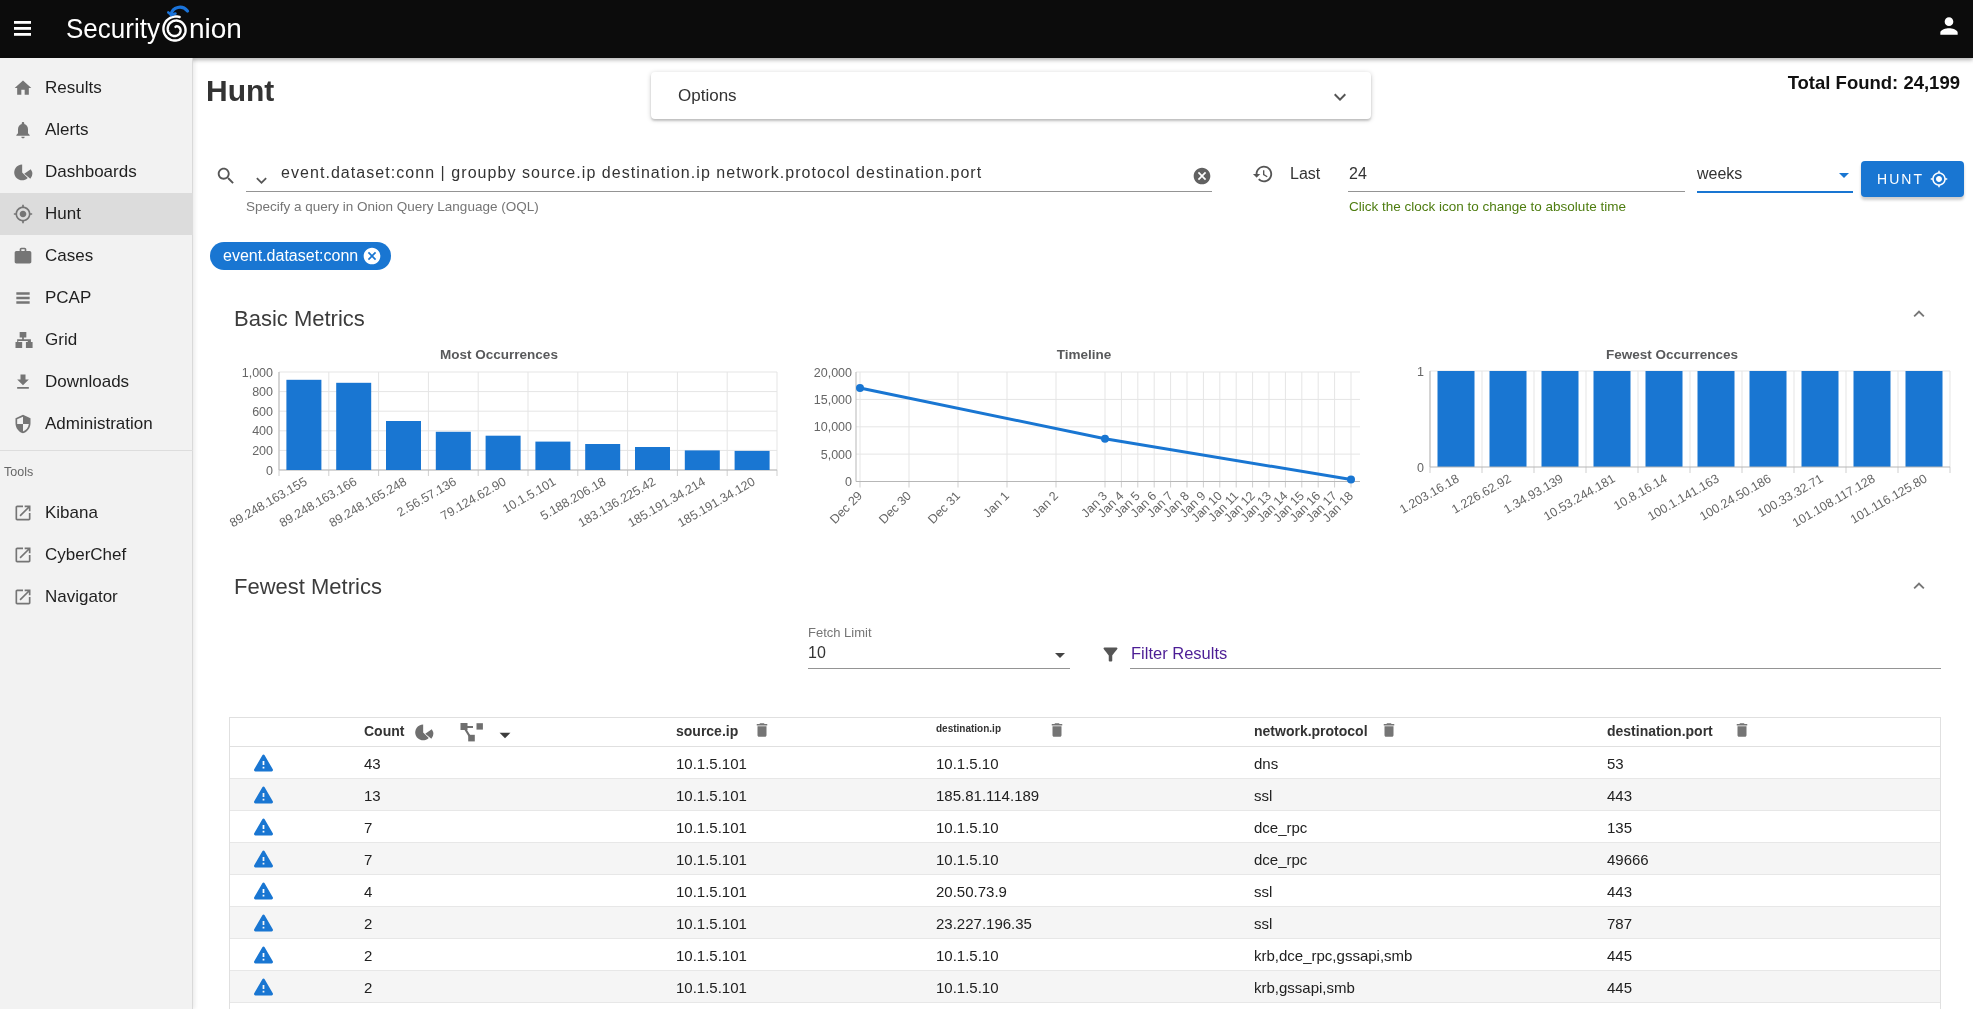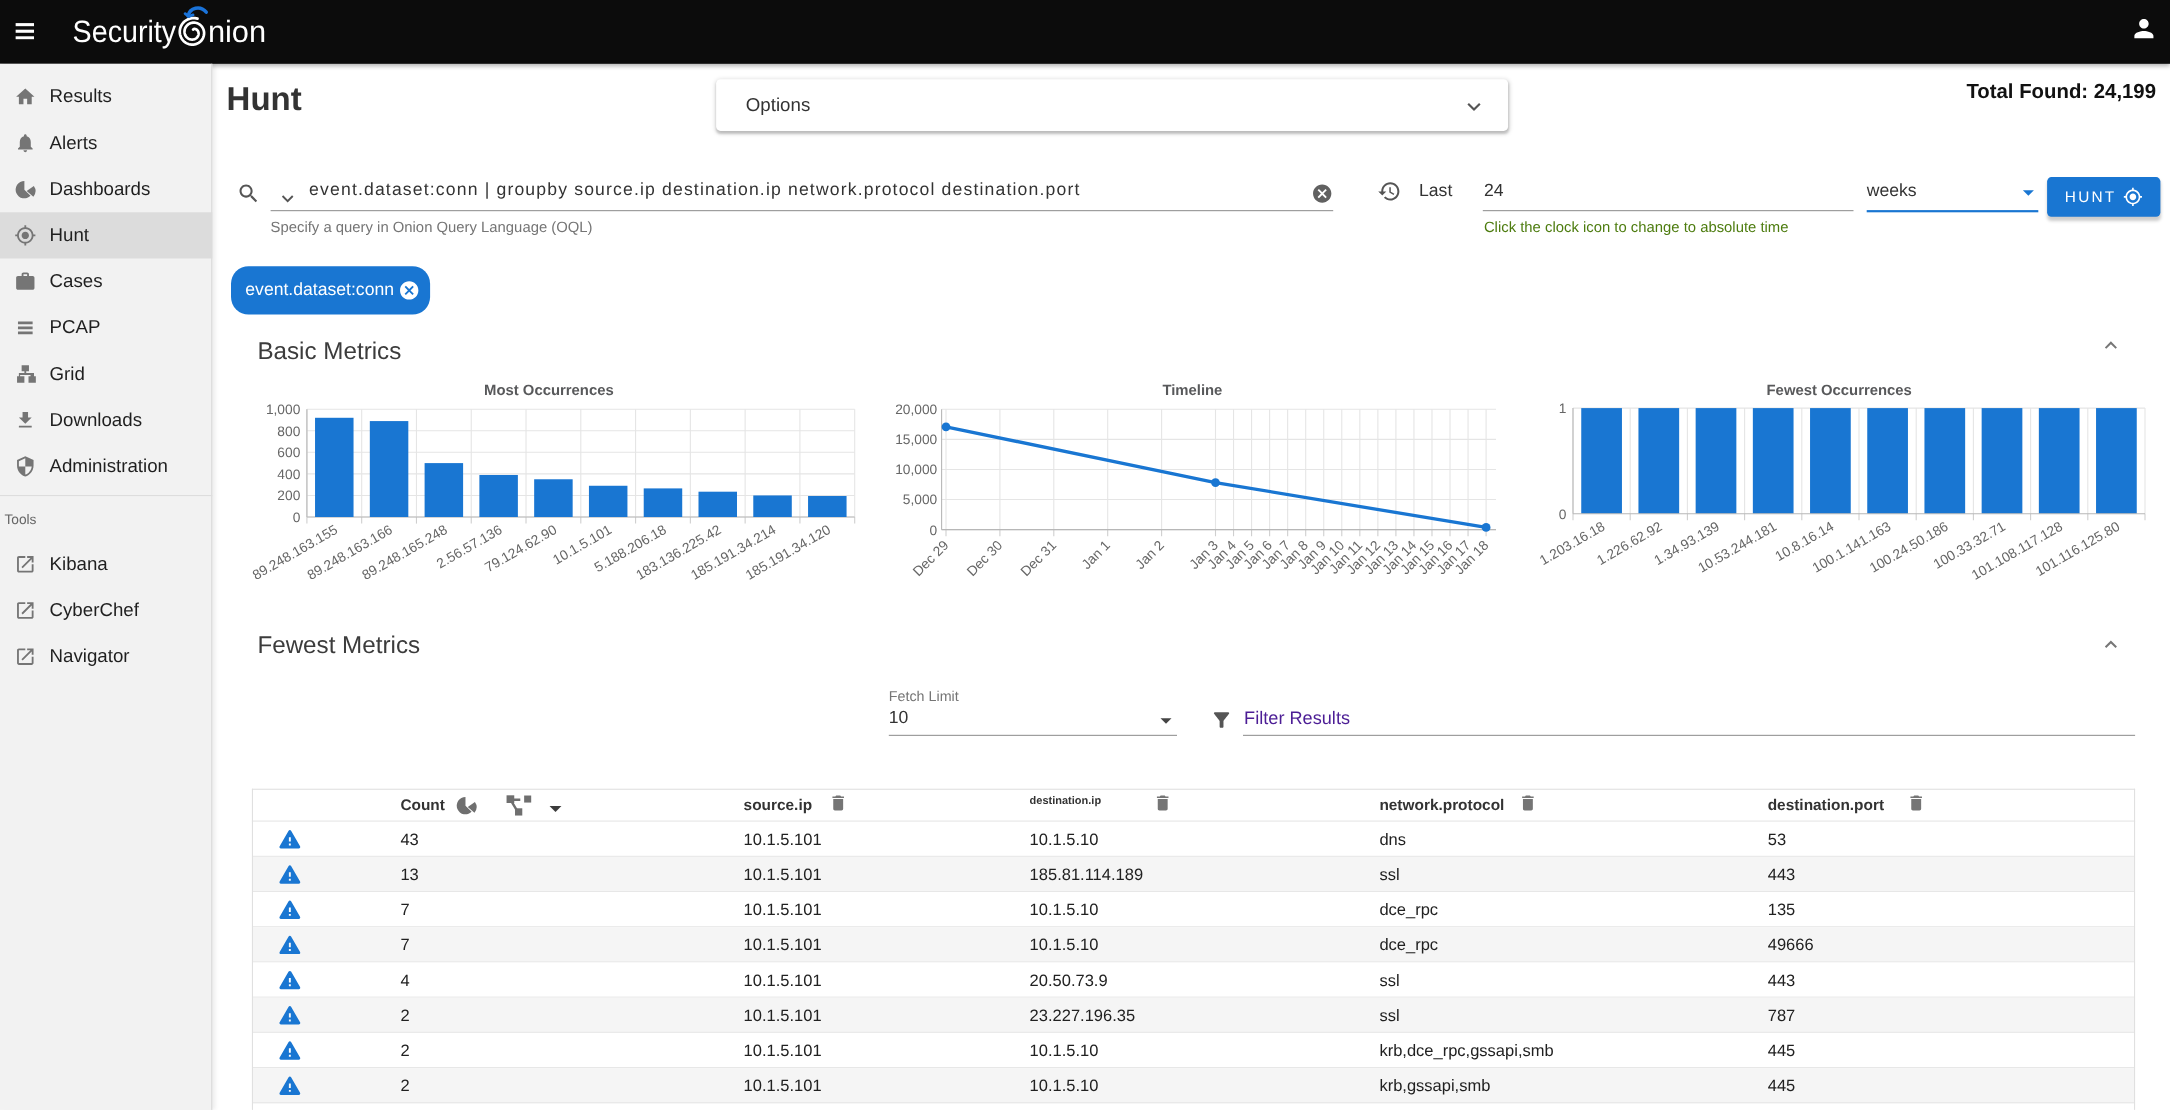--- a/index.html
+++ b/index.html
@@ -128,21 +128,21 @@
 <div class="abs" style="left:1348px;top:191px;width:337px;border-top:1px solid #949494"></div>
 <div class="abs" style="left:1349px;top:199px;font-size:13.5px;color:#4d7c0f">Click the clock icon to change to absolute time</div>
 <div class="abs" style="left:1697px;top:165px;font-size:16px;color:#333">weeks</div>
 <div class="abs" style="left:1832px;top:163px"><svg width="24" height="24" viewBox="0 0 24 24">
       <path d="M7 10l5 5 5-5z" fill="#1976d2"></path>
     </svg></div>
 <div class="abs" style="left:1697px;top:191px;width:156px;border-top:2px solid #1976d2"></div>
 <div class="abs" style="left:1861px;top:161px;width:103px;height:36px;background:#1976d2;border-radius:4px;box-shadow:0 3px 3px rgba(0,0,0,.2);color:#fff;font-size:14px;letter-spacing:2px;display:flex;align-items:center;justify-content:center">HUNT&nbsp;<svg width="18" height="18" viewBox="0 0 24 24">
       <path d="M12 8c-2.21 0-4 1.79-4 4s1.79 4 4 4 4-1.79 4-4-1.79-4-4-4zm8.94 3c-.46-4.17-3.77-7.48-7.94-7.94V1h-2v2.06C6.83 3.52 3.52 6.83 3.06 11H1v2h2.06c.46 4.17 3.77 7.48 7.94 7.94V23h2v-2.06c4.17-.46 7.48-3.77 7.94-7.94H23v-2h-2.06zM12 19c-3.87 0-7-3.13-7-7s3.13-7 7-7 7 3.13 7 7-3.13 7-7 7z" fill="#fff"></path>
     </svg></div>
-<div class="abs" style="left:210px;top:242px;width:181px;height:44px;background:#1976d2;border-radius:16px;color:#fff;font-size:16px;display:flex;align-items:center;padding:0 9px 0 13px;justify-content:space-between">event.dataset:conn<svg width="20" height="20" viewBox="0 0 24 24">
+<div class="abs" style="left:210px;top:242px;width:181px;height:28px;background:#1976d2;border-radius:16px;color:#fff;font-size:16px;display:flex;align-items:center;padding:0 9px 0 13px;justify-content:space-between">event.dataset:conn<svg width="20" height="20" viewBox="0 0 24 24">
       <path d="M12 2C6.47 2 2 6.47 2 12s4.47 10 10 10 10-4.47 10-10S17.53 2 12 2zm5 13.59L15.59 17 12 13.41 8.41 17 7 15.59 10.59 12 7 8.41 8.41 7 12 10.59 15.59 7 17 8.41 13.41 12 17 15.59z" fill="#fff"></path>
     </svg></div>
 <div class="abs" style="left:234px;top:306px;font-size:22px;color:#3c3c3c">Basic Metrics</div>
 <svg class="abs" style="left:1908px;top:303px" width="22" height="22" viewBox="0 0 24 24">
     <path d="M7.4 15.4 12 10.8l4.6 4.6L18 14l-6-6-6 6z" fill="#777"></path>
   </svg>
 <svg class="abs" style="left:228px;top:343px" width="556" height="216">
 <text x="271" y="16" text-anchor="middle" font-size="13.5" font-weight="bold" fill="#58595b">Most Occurrences</text>
 <line x1="51" y1="29.0" x2="549" y2="29.0" stroke="#e5e5e5" stroke-width="1"></line>
 <text x="45" y="33.5" text-anchor="end" font-size="12.5" fill="#666">1,000</text>

